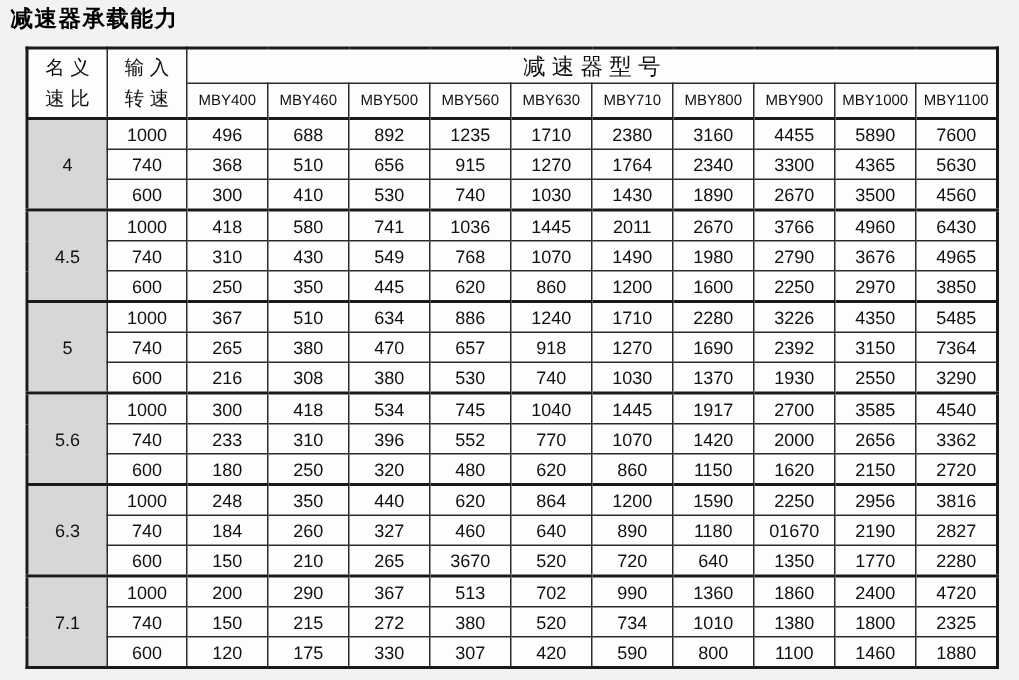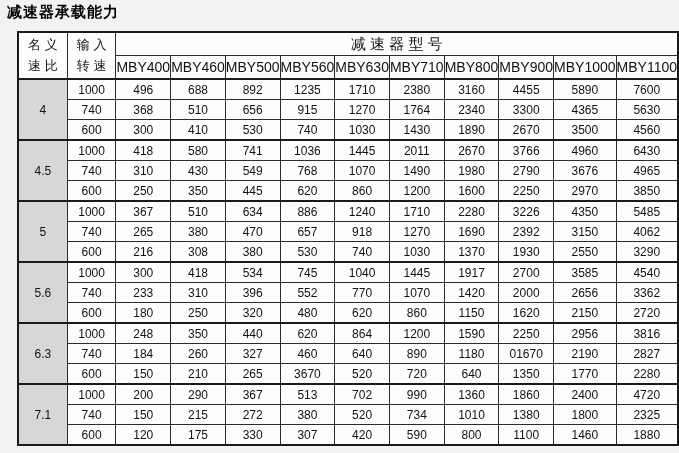--- a/index.html
+++ b/index.html
@@ -51,21 +51,21 @@
     line-height: 1.55;
     border-radius: 22px;
   }
   .models-title-th {
     height: 22px;
     font-size: 15px;
   }
   .model-th {
     width: 53px;
     height: 22px;
-    font-size: 14px;
+    font-size: 10px;
   }
   tbody td {
     height: 19px;
     font-size: 12px;
   }
   td.ratio-cell {
     background: #d7d7d6;
     font-size: 12px;
   }
   tr.group-start td { border-top: 2px solid #1a1a1a; }
@@ -201,21 +201,21 @@
           <td class="speed-cell">740</td>
           <td class="value-cell">265</td>
           <td class="value-cell">380</td>
           <td class="value-cell">470</td>
           <td class="value-cell">657</td>
           <td class="value-cell">918</td>
           <td class="value-cell">1270</td>
           <td class="value-cell">1690</td>
           <td class="value-cell">2392</td>
           <td class="value-cell">3150</td>
-          <td class="value-cell">4062</td>
+          <td class="value-cell">7364</td>
         </tr>
         <tr>
           <td class="speed-cell">600</td>
           <td class="value-cell">216</td>
           <td class="value-cell">308</td>
           <td class="value-cell">380</td>
           <td class="value-cell">530</td>
           <td class="value-cell">740</td>
           <td class="value-cell">1030</td>
           <td class="value-cell">1370</td>

